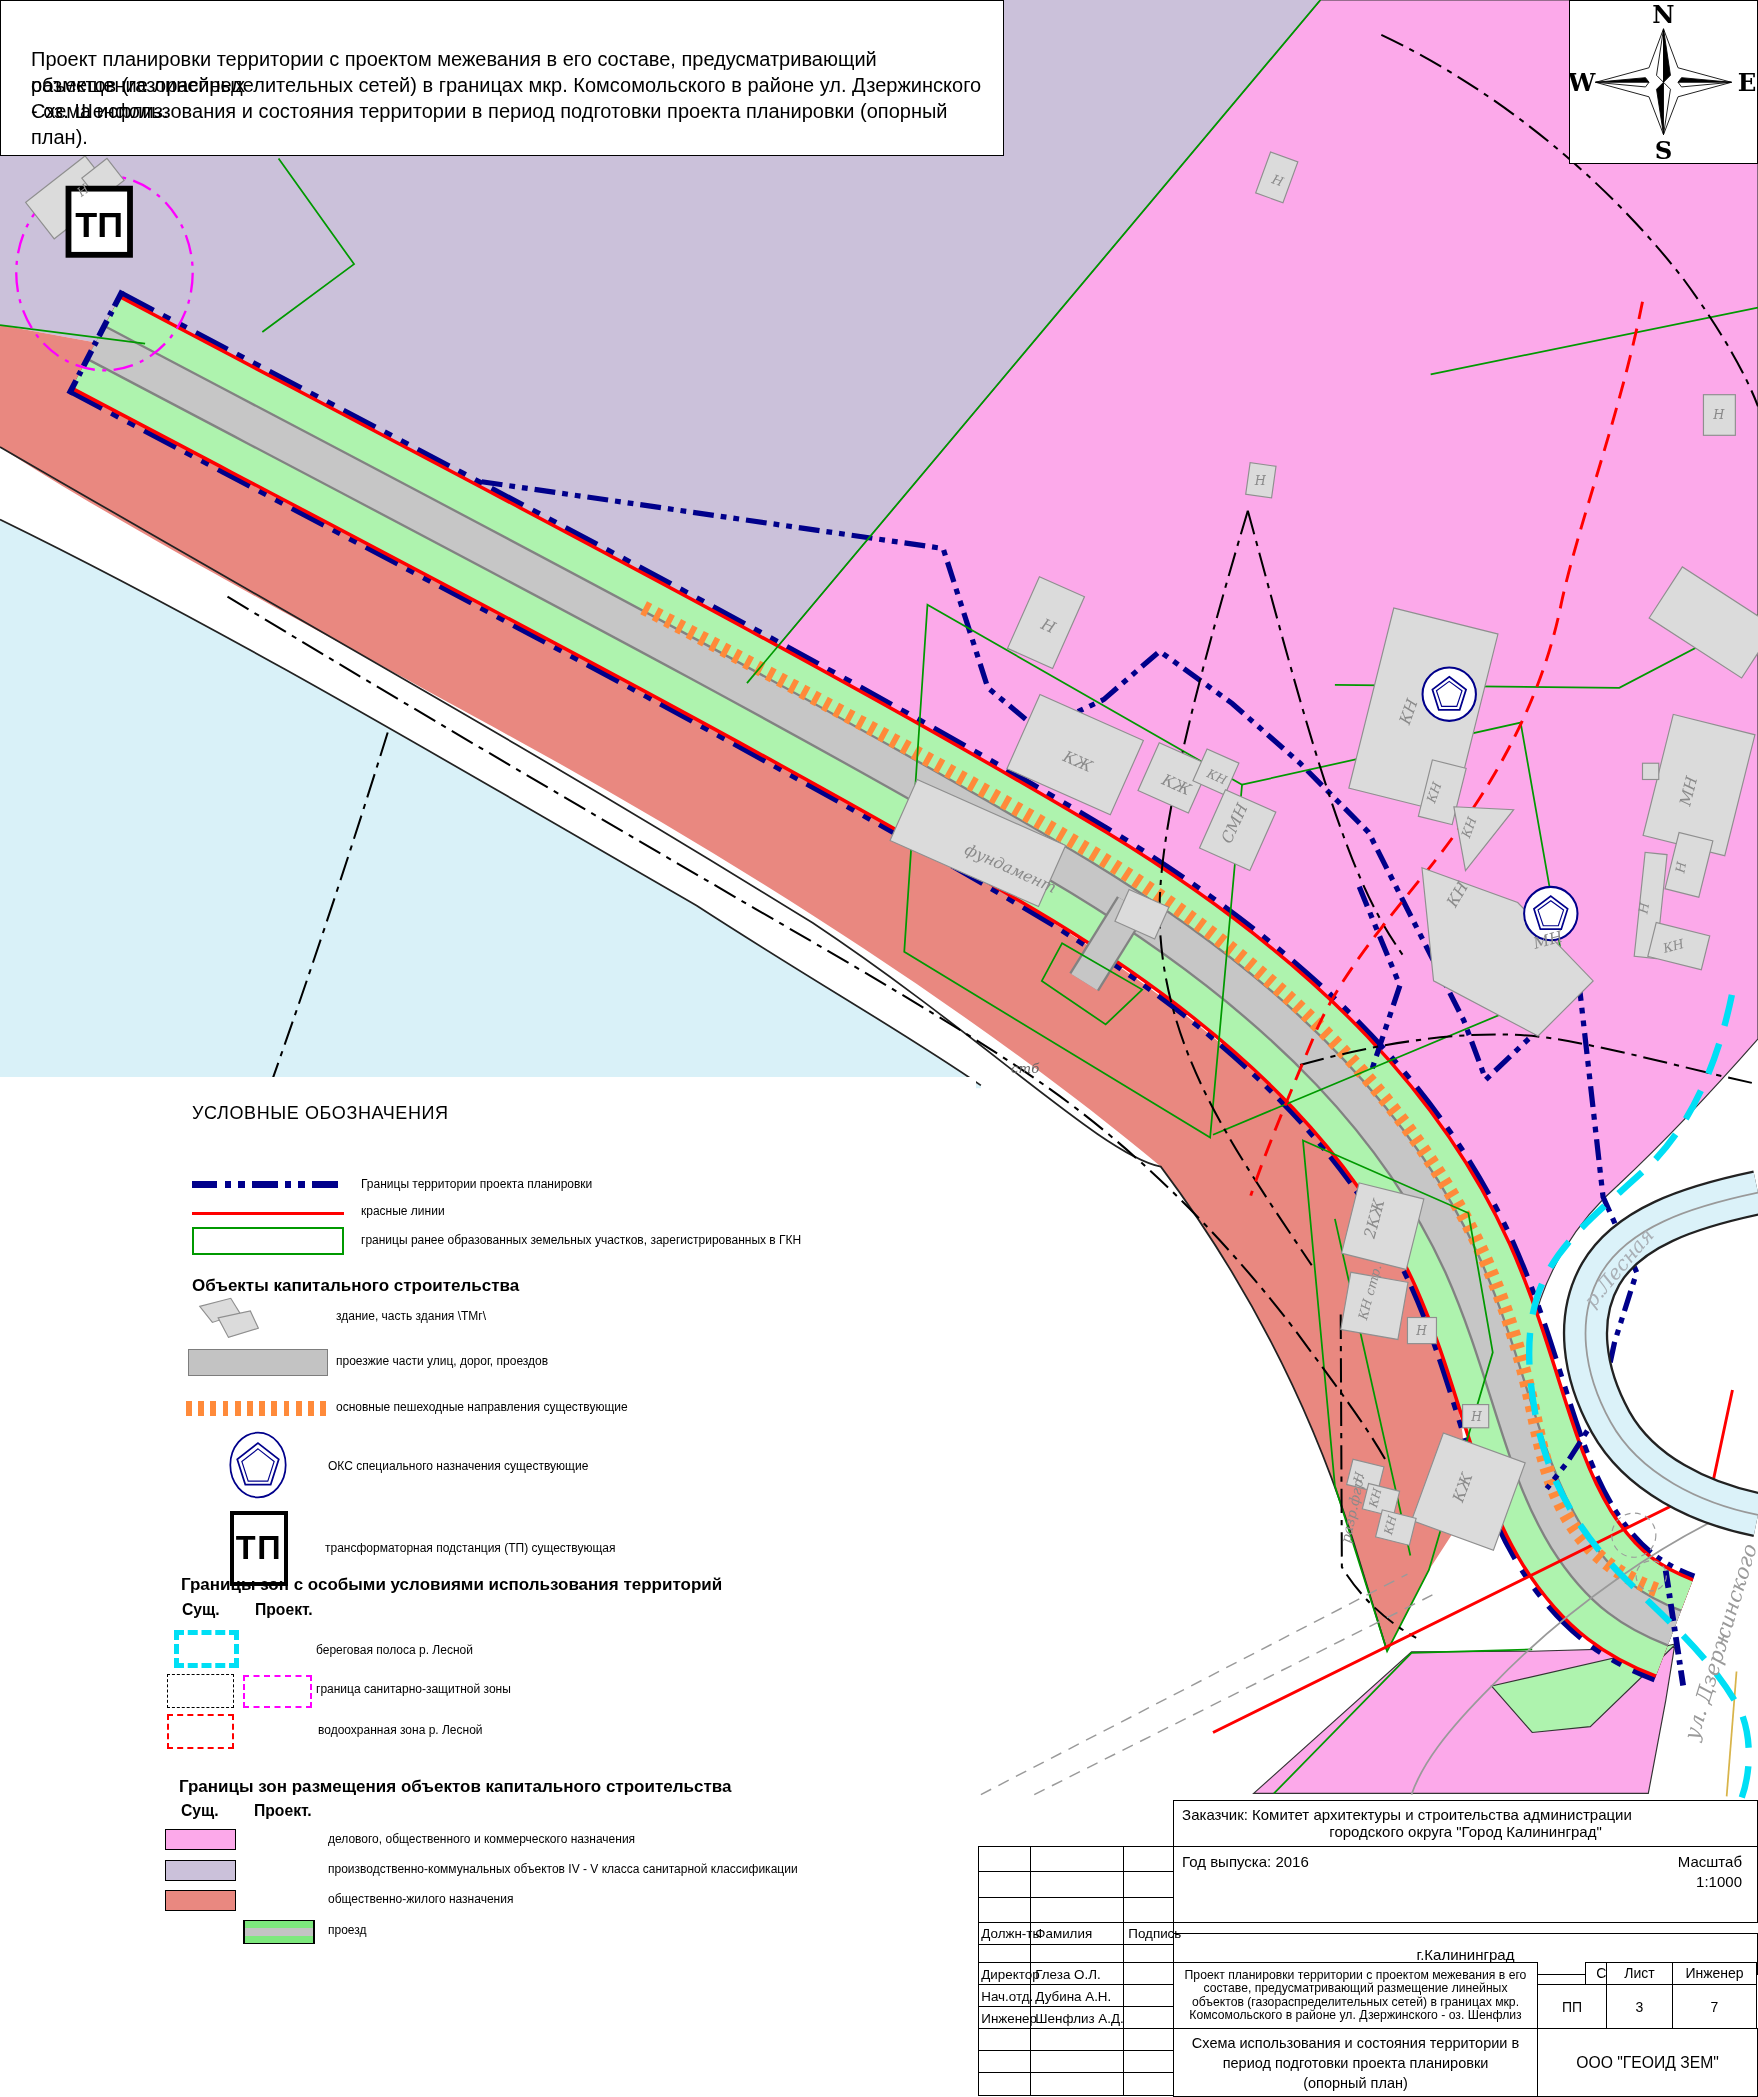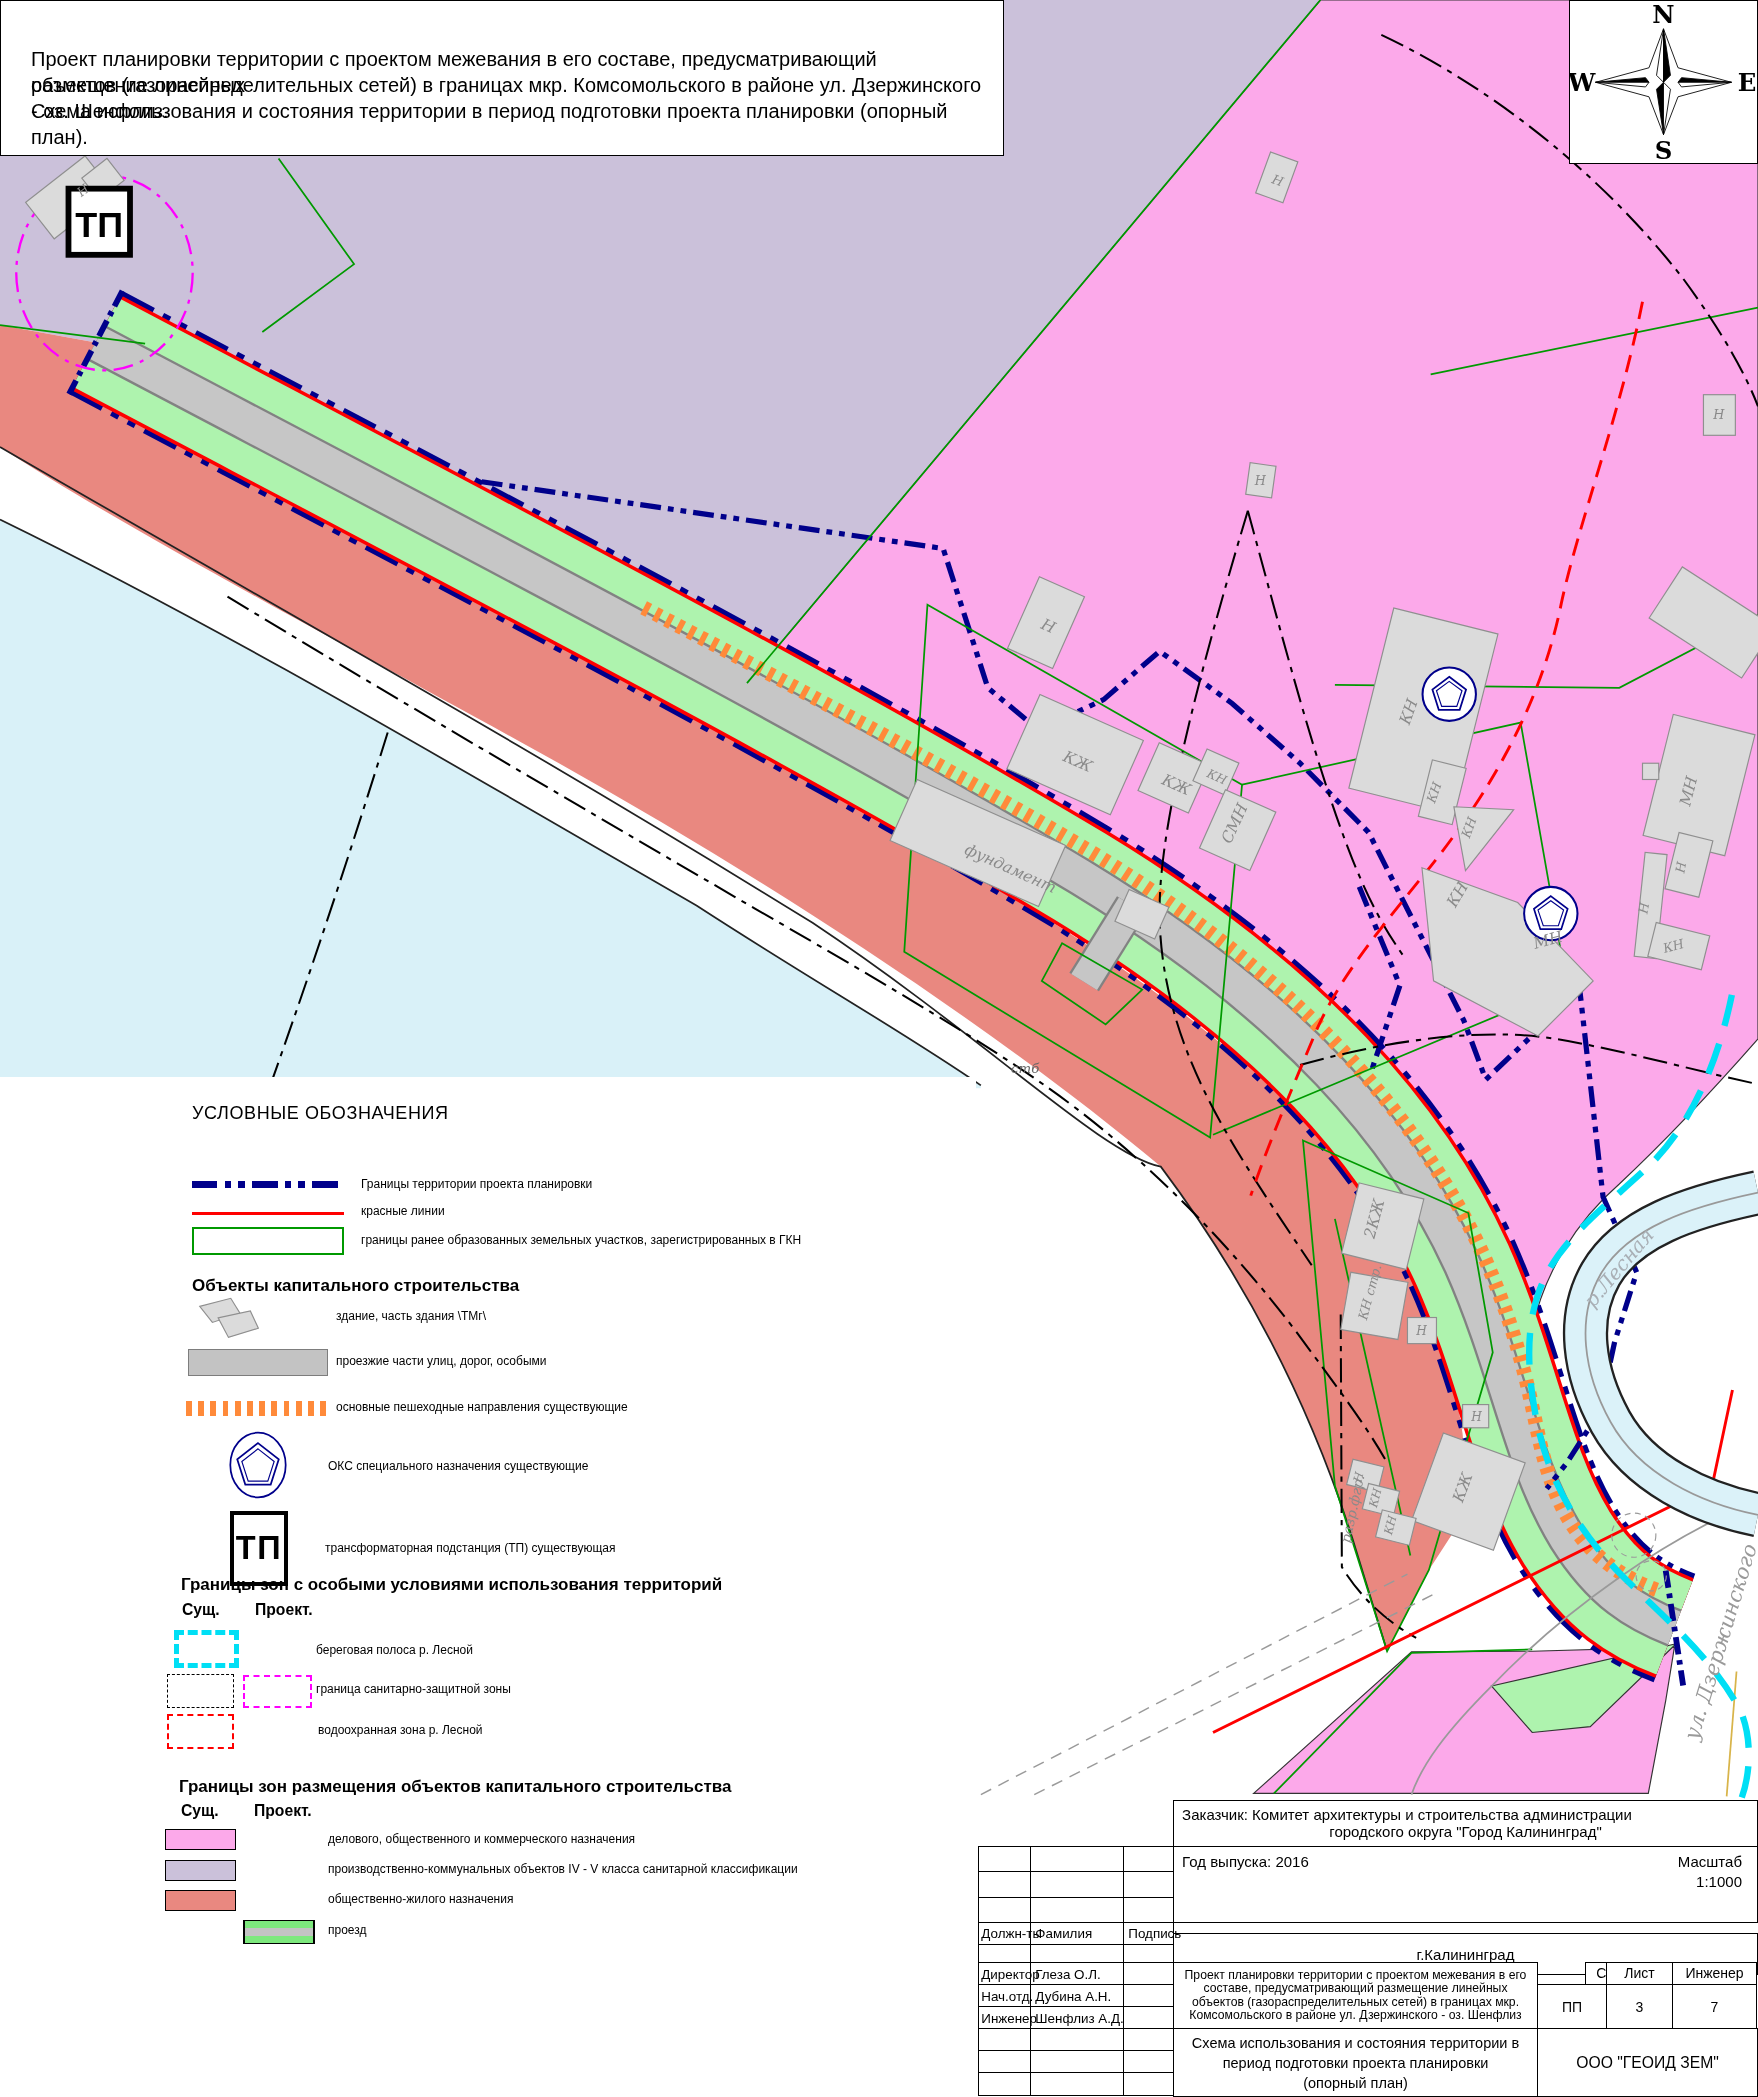--- a/index.html
+++ b/index.html
@@ -261,21 +261,21 @@
     <div class="sw sw-green" style="left:192px;top:93px;width:152px;height:28px;top:150px"></div>
     <div class="lg-lab" style="left:361px;top:156px">границы ранее образованных земельных участков, зарегистрированных в ГКН</div>
 
     <div class="lg-h2" style="left:192px;top:199px">Объекты капитального строительства</div>
     <svg class="abs" style="left:195px;top:219px" width="75" height="46" viewBox="0 0 130 80">
       <polygon points="8,18 62,4 78,30 30,46" fill="#dbdbdb" stroke="#8f8f8f" stroke-width="2"></polygon>
       <polygon points="40,38 96,26 110,56 58,72" fill="#dbdbdb" stroke="#8f8f8f" stroke-width="2"></polygon>
     </svg>
     <div class="lg-lab" style="left:336px;top:232px">здание, часть здания \ТМг\</div>
     <div class="sw sw-gray" style="left:188px;top:272px;width:140px;height:27px"></div>
-    <div class="lg-lab" style="left:336px;top:277px">проезжие части улиц, дорог, особыми</div>
+    <div class="lg-lab" style="left:336px;top:277px">проезжие части улиц, дорог, проездов</div>
     <div class="sw sw-hatch" style="left:186px;top:324px;width:144px;height:15px"></div>
     <div class="lg-lab" style="left:336px;top:323px">основные пешеходные направления существующие</div>
     <svg class="abs" style="left:228px;top:353px" width="60" height="70" viewBox="0 0 104 120">
       <ellipse cx="52" cy="60" rx="48" ry="56" fill="#fff" stroke="#00008b" stroke-width="3"></ellipse>
       <path d="M 52 22 L 88 50 L 74 94 L 30 94 L 16 50 Z" fill="none" stroke="#00008b" stroke-width="3"></path>
       <path d="M 52 32 L 80 54 L 69 88 L 35 88 L 24 54 Z" fill="none" stroke="#00008b" stroke-width="2"></path>
     </svg>
     <div class="lg-lab" style="left:328px;top:382px">ОКС специального назначения существующие</div>
     <div class="sw tp-box" style="left:230px;top:434px;width:58px;height:75px">
       <span>ТП</span>

